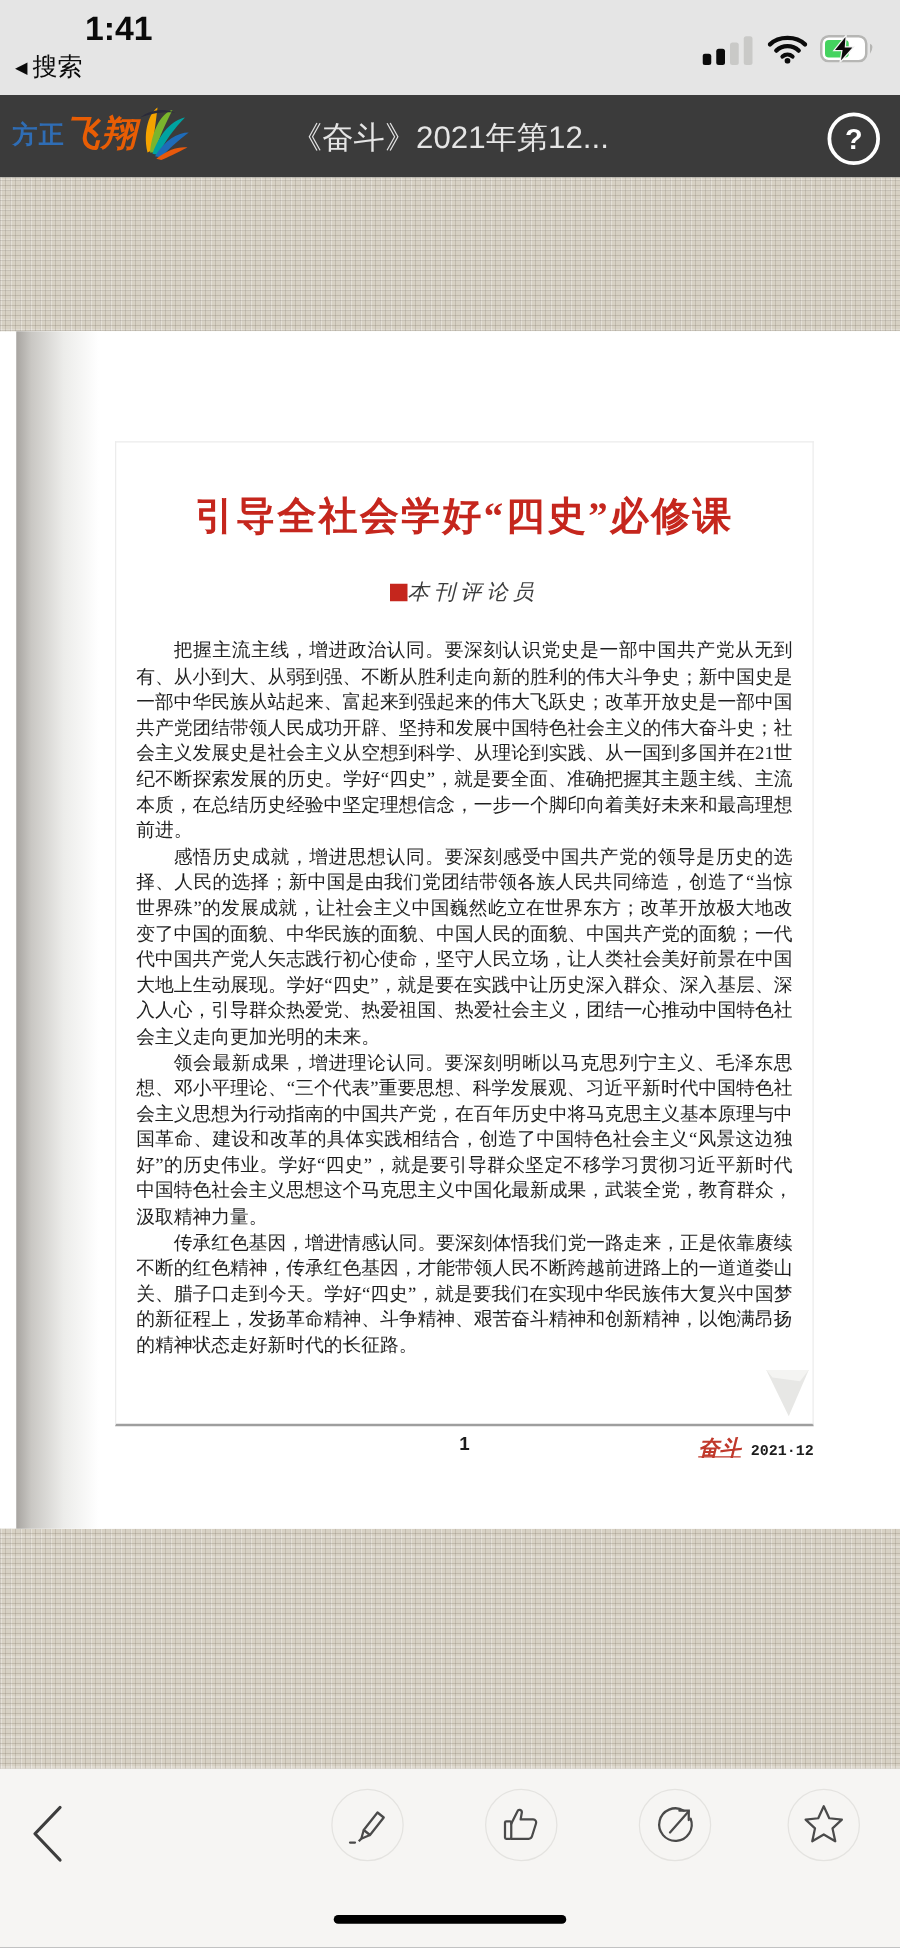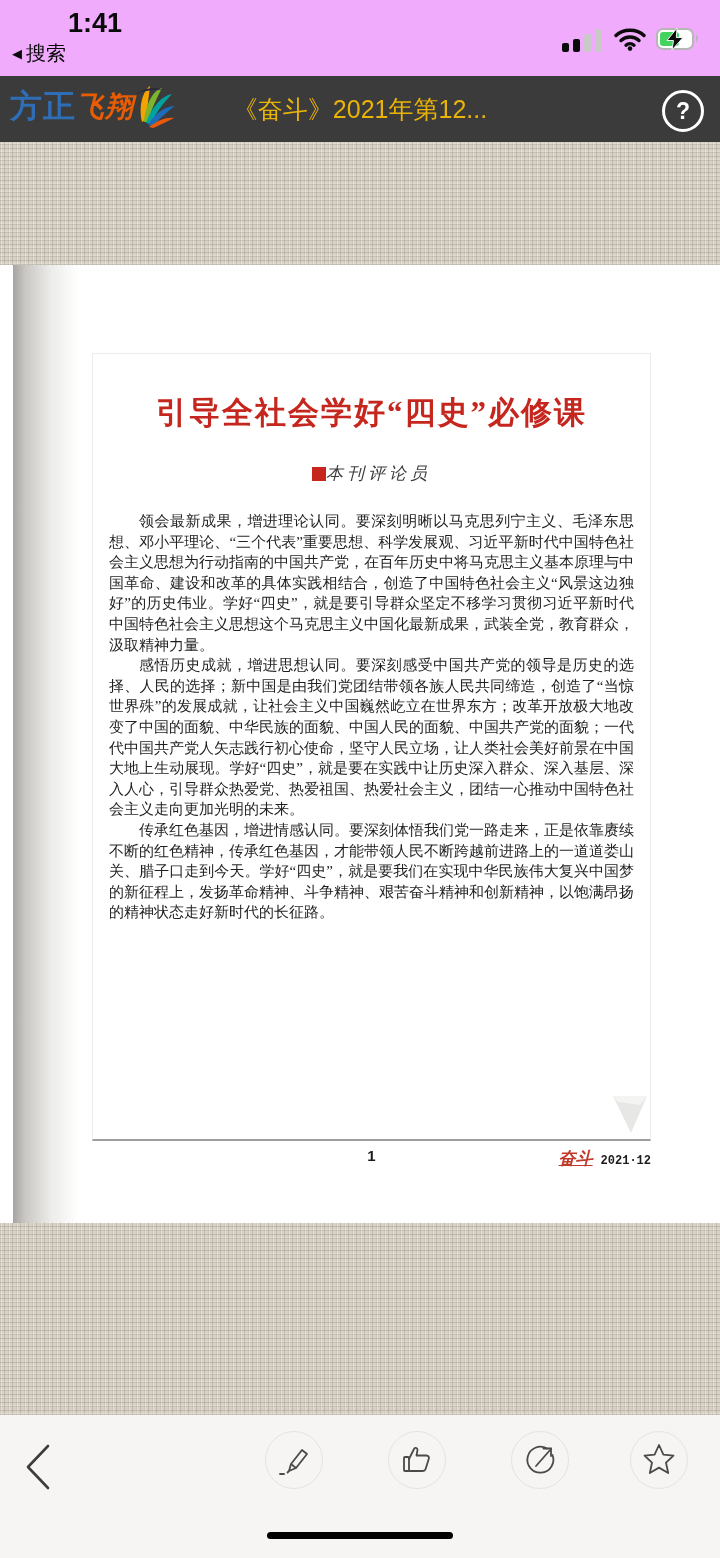--- a/index.html
+++ b/index.html
@@ -3,32 +3,32 @@
 <meta charset="utf-8">
 <style>
   html,body{margin:0;padding:0;background:#888;}
   .screen{
     position:relative;width:720px;height:1558px;margin:0 auto;
     background:#ffffff;overflow:hidden;
     font-family:"Liberation Sans",sans-serif;
     -webkit-font-smoothing:antialiased;
   }
   
-  .statusbar{position:absolute;left:0;top:0;width:720px;height:76px;background:#f0abfc;}
+  .statusbar{position:absolute;left:0;top:0;width:720px;height:76px;background:#e5e5e5;}
   .time{position:absolute;left:68px;top:8px;font-size:27px;font-weight:700;color:#0a0a0a;}
   .back-app{position:absolute;left:12px;top:40px;font-size:20px;color:#0a0a0a;display:flex;align-items:center;gap:4px;}
   .back-app .tri{font-size:13px;line-height:1;}
   .sb-icons{position:absolute;right:20px;top:26px;display:flex;align-items:center;gap:10px;}
   
   .appheader{position:absolute;left:0;top:76px;width:720px;height:66px;background:#3b3b3b;display:flex;align-items:center;}
   .logo{position:absolute;left:10px;top:8px;display:flex;align-items:center;}
-  .logo-fz{font-size:32px;font-weight:800;color:#2f6db5;letter-spacing:1px;}
+  .logo-fz{font-size:20px;font-weight:800;color:#2f6db5;letter-spacing:1px;}
   .logo-fx{font-size:28px;font-weight:800;color:#e85d04;letter-spacing:1px;font-style:italic;}
   .header-title{position:absolute;left:50%;transform:translateX(-50%);top:50%;margin-top:-16px;
-    font-size:25px;color:#eab308;white-space:nowrap;}
+    font-size:25px;color:#e5e5e5;white-space:nowrap;}
   .help-btn{position:absolute;right:16px;top:14px;width:36px;height:36px;border:3px solid #fff;border-radius:50%;
     color:#fff;font-size:23px;font-weight:700;display:flex;align-items:center;justify-content:center;}
   
   .texture{position:absolute;left:0;width:720px;background-color:#d7d1c4;
     background-image:
       repeating-linear-gradient(0deg, rgba(112,102,88,.22) 0 1px, transparent 1px 4px),
       repeating-linear-gradient(90deg, rgba(112,102,88,.20) 0 1px, transparent 1px 4px),
       repeating-linear-gradient(90deg, rgba(255,255,255,.32) 0 2px, transparent 2px 8px),
       repeating-linear-gradient(0deg, rgba(255,255,255,.22) 0 2px, transparent 2px 8px);}
   .texture.top{top:142px;height:123px;}
@@ -126,22 +126,23 @@
   <div class="texture bottom"></div>
 
   <div class="spread">
     <div class="frame">
       <div class="art-title">引导全社会学好“四史”必修课</div>
       <div class="byline">
         <span class="sq"></span>
         <span>本刊评论员</span>
       </div>
       <div class="body-text">
+        <p>把握主流主线，增进政治认同。要深刻认识党史是一部中国共产党从无到有、从小到大、从弱到强、不断从胜利走向新的胜利的伟大斗争史；新中国史是一部中华民族从站起来、富起来到强起来的伟大飞跃史；改革开放史是一部中国共产党团结带领人民成功开辟、坚持和发展中国特色社会主义的伟大奋斗史；社会主义发展史是社会主义从空想到科学、从理论到实践、从一国到多国并在21世纪不断探索发展的历史。学好“四史”，就是要全面、准确把握其主题主线、主流本质，在总结历史经验中坚定理想信念，一步一个脚印向着美好未来和最高理想前进。</p>
+        <p>感悟历史成就，增进思想认同。要深刻感受中国共产党的领导是历史的选择、人民的选择；新中国是由我们党团结带领各族人民共同缔造，创造了“当惊世界殊”的发展成就，让社会主义中国巍然屹立在世界东方；改革开放极大地改变了中国的面貌、中华民族的面貌、中国人民的面貌、中国共产党的面貌；一代代中国共产党人矢志践行初心使命，坚守人民立场，让人类社会美好前景在中国大地上生动展现。学好“四史”，就是要在实践中让历史深入群众、深入基层、深入人心，引导群众热爱党、热爱祖国、热爱社会主义，团结一心推动中国特色社会主义走向更加光明的未来。</p>
         <p>领会最新成果，增进理论认同。要深刻明晰以马克思列宁主义、毛泽东思想、邓小平理论、“三个代表”重要思想、科学发展观、习近平新时代中国特色社会主义思想为行动指南的中国共产党，在百年历史中将马克思主义基本原理与中国革命、建设和改革的具体实践相结合，创造了中国特色社会主义“风景这边独好”的历史伟业。学好“四史”，就是要引导群众坚定不移学习贯彻习近平新时代中国特色社会主义思想这个马克思主义中国化最新成果，武装全党，教育群众，汲取精神力量。</p>
-        <p>感悟历史成就，增进思想认同。要深刻感受中国共产党的领导是历史的选择、人民的选择；新中国是由我们党团结带领各族人民共同缔造，创造了“当惊世界殊”的发展成就，让社会主义中国巍然屹立在世界东方；改革开放极大地改变了中国的面貌、中华民族的面貌、中国人民的面貌、中国共产党的面貌；一代代中国共产党人矢志践行初心使命，坚守人民立场，让人类社会美好前景在中国大地上生动展现。学好“四史”，就是要在实践中让历史深入群众、深入基层、深入人心，引导群众热爱党、热爱祖国、热爱社会主义，团结一心推动中国特色社会主义走向更加光明的未来。</p>
         <p>传承红色基因，增进情感认同。要深刻体悟我们党一路走来，正是依靠赓续不断的红色精神，传承红色基因，才能带领人民不断跨越前进路上的一道道娄山关、腊子口走到今天。学好“四史”，就是要我们在实现中华民族伟大复兴中国梦的新征程上，发扬革命精神、斗争精神、艰苦奋斗精神和创新精神，以饱满昂扬的精神状态走好新时代的长征路。</p>
       </div>
       <div class="page-curl">
         <svg width="36" height="40" viewBox="0 0 36 40">
           <polygon points="1,1 35,1 19,38" fill="#e7e7e5"></polygon>
           <polygon points="1,1 35,1 28,10 6,7" fill="#f4f4f2"></polygon>
         </svg>
       </div>
     </div>
     <div class="page-footer">

